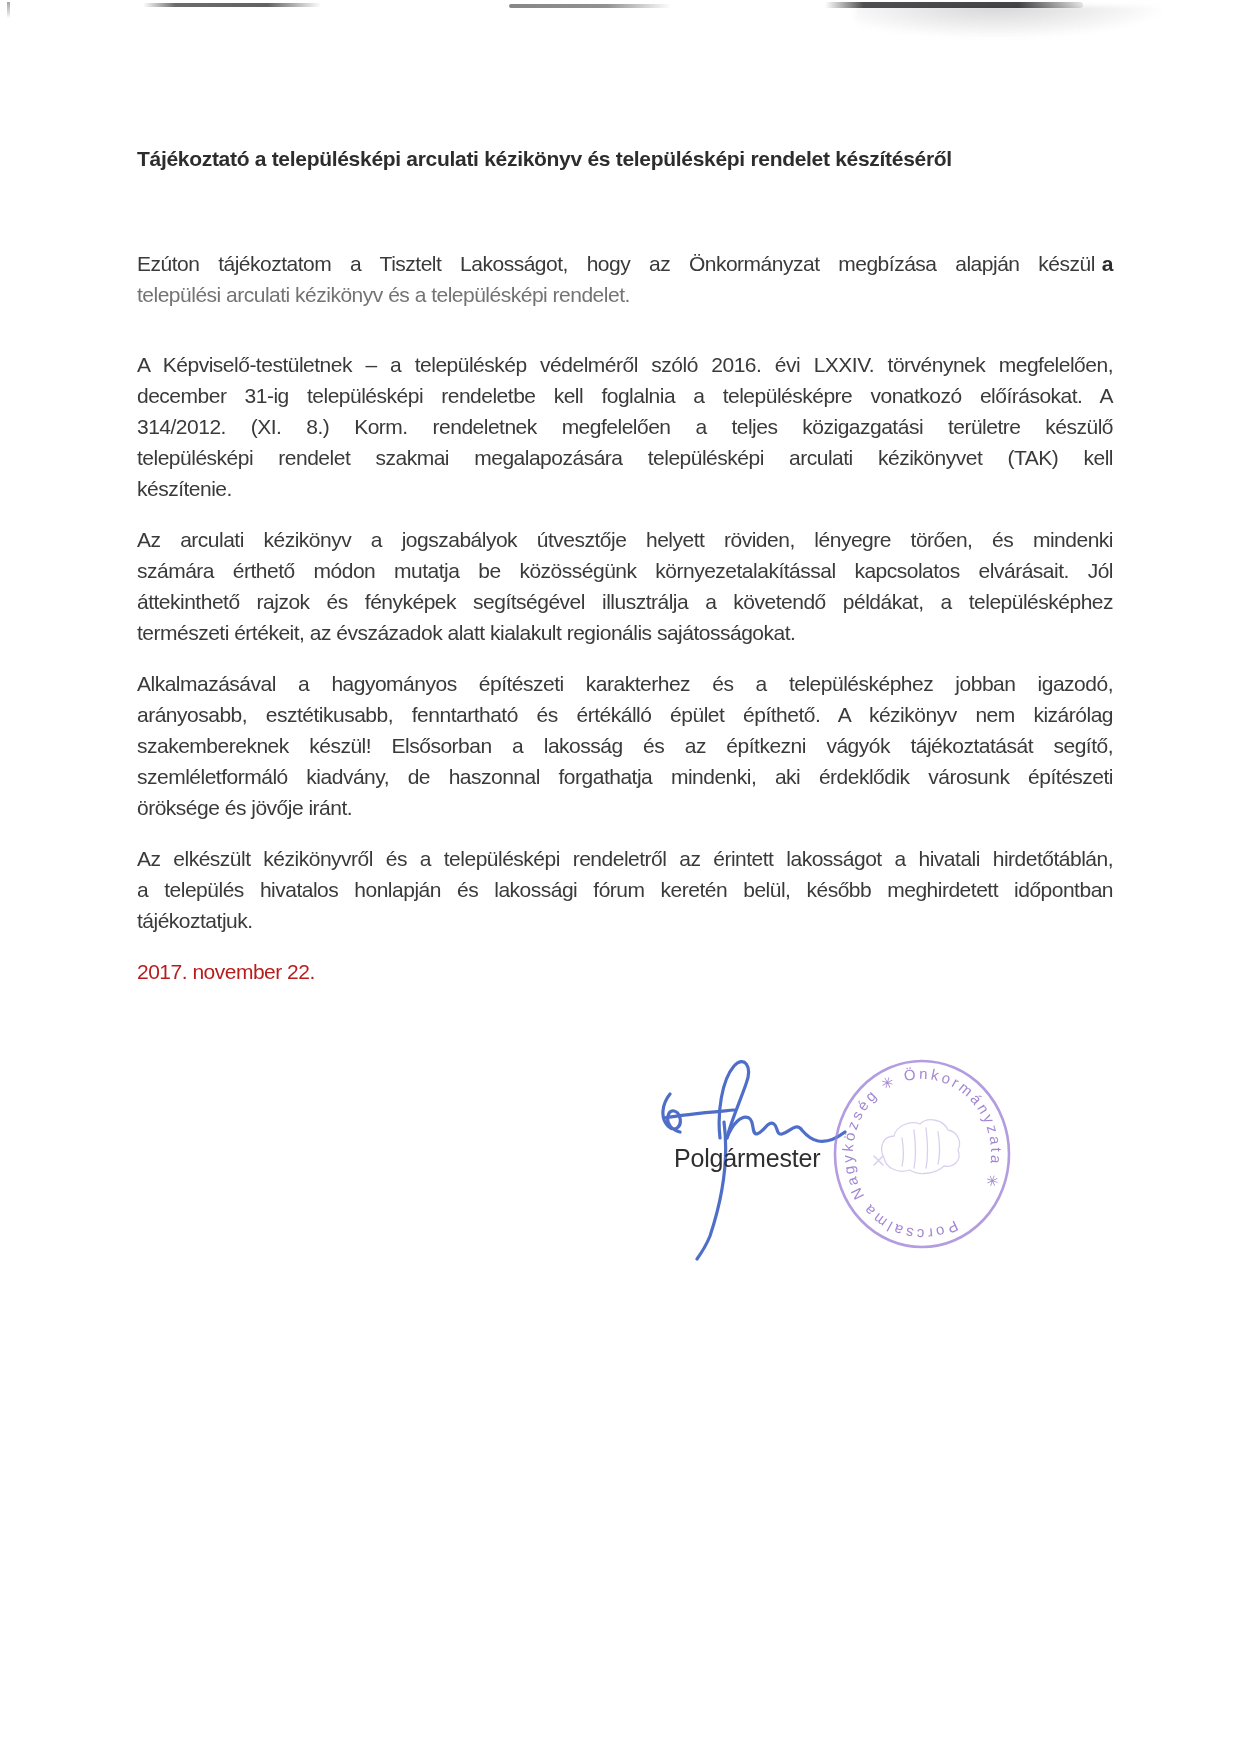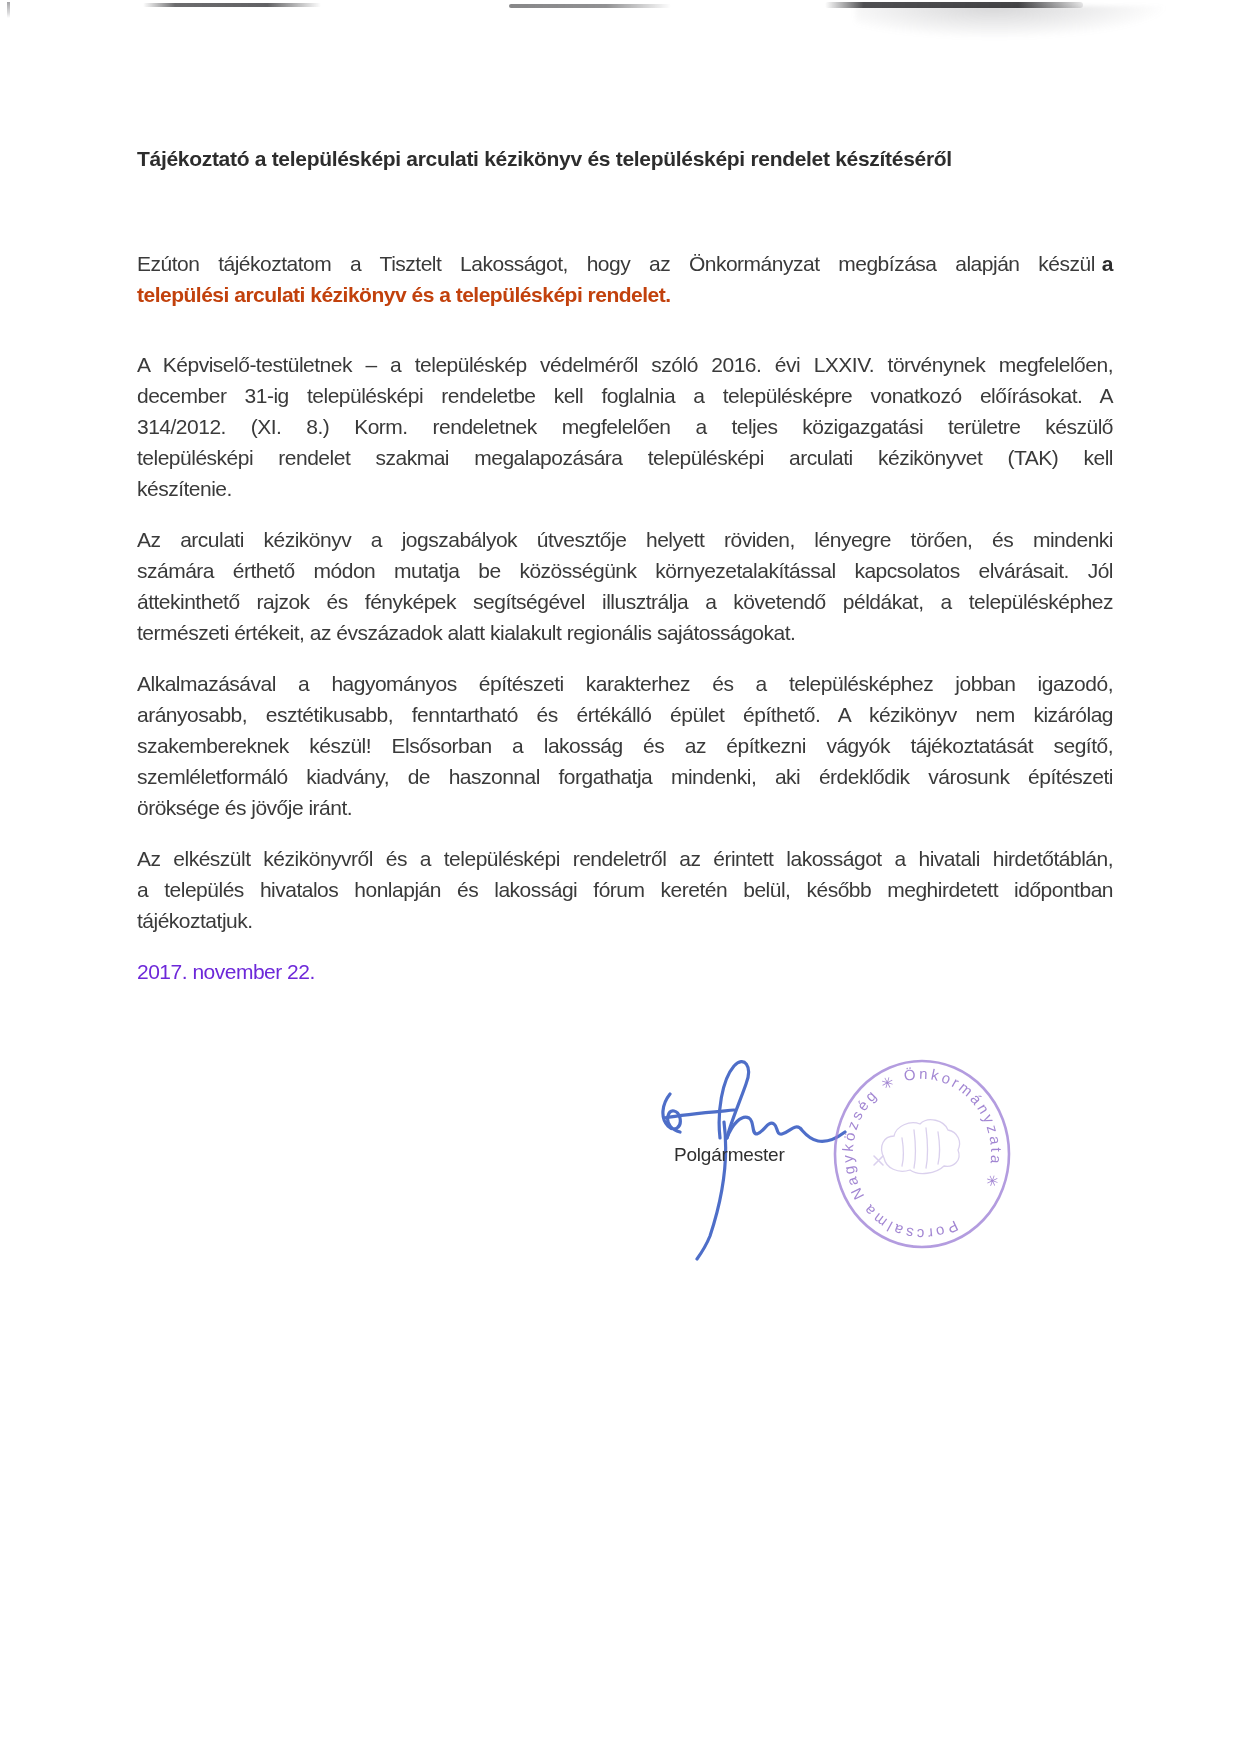--- a/index.html
+++ b/index.html
@@ -13,25 +13,25 @@
     margin:143px 0 74px;text-align:left;font-weight:700;font-size:21px;line-height:31px;
     letter-spacing:-0.3px;color:#2d2d2d;white-space:nowrap;
   }
   .para{margin:0 0 20px;font-size:21px;}
   .para.p1{margin-bottom:39px;}
   .jline{
     display:block;line-height:31px;letter-spacing:-0.5px;
     text-align:justify;text-align-last:justify;white-space:nowrap;
   }
   .jline.last{text-align:left;text-align-last:auto;white-space:normal;}
-  .jline .bold, .jline.bold{font-weight:700;color:#c2410c;}
+  .jline .bold, .jline.bold{font-weight:400;color:#737373;}
   .bold-a{font-weight:700;color:#2d2d2d;margin-left:7px;}
-  .date-line{font-size:21px;line-height:31px;letter-spacing:-0.5px;margin-top:20px;color:#6d28d9;}
+  .date-line{font-size:21px;line-height:31px;letter-spacing:-0.5px;margin-top:20px;color:#b91c1c;}
   .sig-label{
-    position:absolute;left:674px;top:1144px;font-size:19px;letter-spacing:-0.2px;color:#2f2f2f;
+    position:absolute;left:674px;top:1144px;font-size:25px;letter-spacing:-0.2px;color:#2f2f2f;
   }
   svg.signature{position:absolute;left:620px;top:1040px;}
   svg.stamp{position:absolute;left:818px;top:1046px;}
   
   .artifact{position:absolute;pointer-events:none;}
   .edge-tick{
     left:7px;top:2px;width:3px;height:16px;
     background:linear-gradient(180deg,rgba(90,90,95,.55),rgba(120,120,125,.25) 70%,rgba(120,120,125,0));
     filter:blur(.4px);
   }

